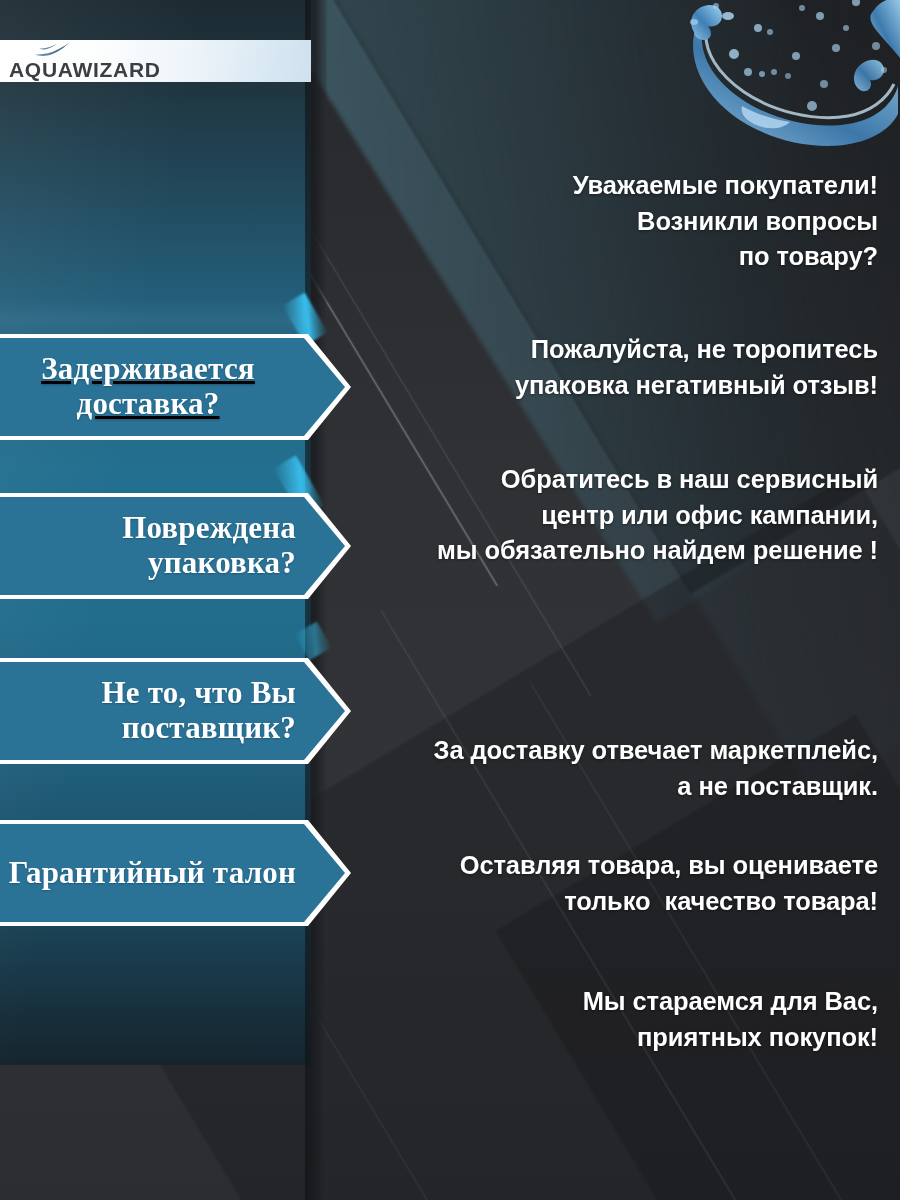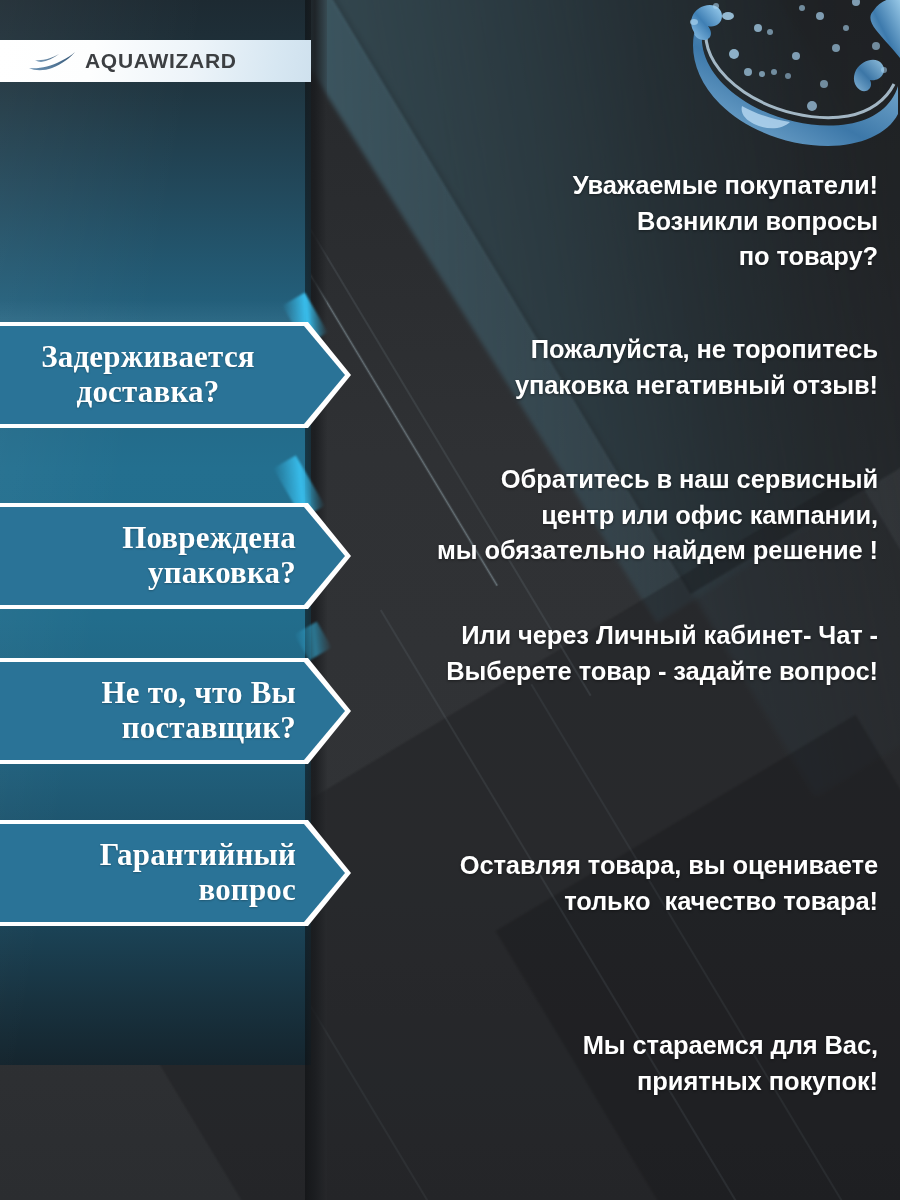--- a/index.html
+++ b/index.html
@@ -84,21 +84,21 @@
   
   .edge-glow{position:absolute;width:26px;background:linear-gradient(115deg,rgba(0,0,0,0) 0%,#39c0ef 55%,rgba(0,0,0,0) 100%);filter:blur(1px);}
   .eg1{left:292px;top:296px;height:46px;transform:rotate(-30deg);}
   .eg2{left:286px;top:458px;height:58px;transform:rotate(-30deg);opacity:.95;}
   .eg3{left:300px;top:626px;height:30px;transform:rotate(-30deg);opacity:.55;}
 
   
   #logo-bar{
     position:absolute;left:0;top:40px;width:311px;height:42px;
     background:linear-gradient(100deg,#ffffff 0%,#fdfefe 30%,#edf4f9 62%,#d7e7f2 88%,#cfe1ee 100%);
-    display:flex;align-items:center;
+    display:flex;flex-direction:column;
   }
   #logo-mark{margin-left:28px;display:block;}
   #logo-text{
     margin-left:9px;font-size:21px;font-weight:700;letter-spacing:.7px;
     color:#3c3f42;font-family:"Liberation Sans", sans-serif;
   }
 
   
   .tab{
     position:absolute;left:0;height:98px;width:345px;
@@ -123,22 +123,22 @@
     text-align:right;
     color:#ffffff;
     font-family:"Liberation Serif", serif;
     font-weight:700;
     font-size:31px;
     line-height:1.12;
     letter-spacing:.2px;
     text-shadow:0 1px 2px rgba(0,0,0,.25);
   }
   .tab.t1 .label{text-align:center;}
-  #tab1{top:326px;}
-  #tab2{top:497px;margin-top:10px;}
+  #tab1{top:338px;text-decoration:underline;}
+  #tab2{top:497px;}
   #tab3{top:662px;}
   #tab4{top:824px;}
 
   
   #copy{
     position:absolute;left:336px;top:0;width:552px;height:1200px;
     color:#ffffff;
   }
   .para{
     position:absolute;right:10px;width:542px;
@@ -150,21 +150,21 @@
     letter-spacing:-.1px;
     text-shadow:0 1px 3px rgba(0,0,0,.45);
     white-space:pre-wrap;
   }
   #p1{top:168px;}
   #p2{top:332px;}
   #p3{top:442px;margin-top:20px;}
   #p4{top:618px;}
   #p5{top:733px;}
   #p6{top:848px;}
-  #p7{top:1028px;}
+  #p7{top:984px;}
 </style>
 </head>
 <body>
 
 <div id="bg">
   <div class="base"></div>
   <div class="wash"></div>
   <div class="wash2"></div>
   <div class="facet f1"></div>
   <div class="facet f2"></div>
@@ -261,31 +261,31 @@
   <div class="shape-outline"></div>
   <div class="shape"></div>
   <div class="label">Не то, что
 Вы поставщик?</div>
 </div>
 
 <div class="tab" id="tab4">
   <div class="shape-outline"></div>
   <div class="shape"></div>
   <div class="label">Гарантийный
-вопрос</div>
+талон</div>
 </div>
 
 <div id="copy">
   <div class="para" id="p1">Уважаемые покупатели!
 Возникли вопросы
 по товару?</div>
   <div class="para" id="p2">Пожалуйста, не торопитесь
 упаковка негативный отзыв!</div>
   <div class="para" id="p3">Обратитесь в наш сервисный
 центр или офис кампании,
 мы обязательно найдем решение !</div>
-  <div class="para" id="p4">Или через Личный кабинет- Чат -
-Выберете товар - задайте вопрос!</div>
+  <div class="para" id="p5">За доставку отвечает маркетплейс,
+а не поставщик.</div>
   <div class="para" id="p6">Оставляя товара, вы оцениваете
 только  качество товара!</div>
   <div class="para" id="p7">Мы стараемся для Вас,
 приятных покупок!</div>
 </div>
 
 </body></html>

